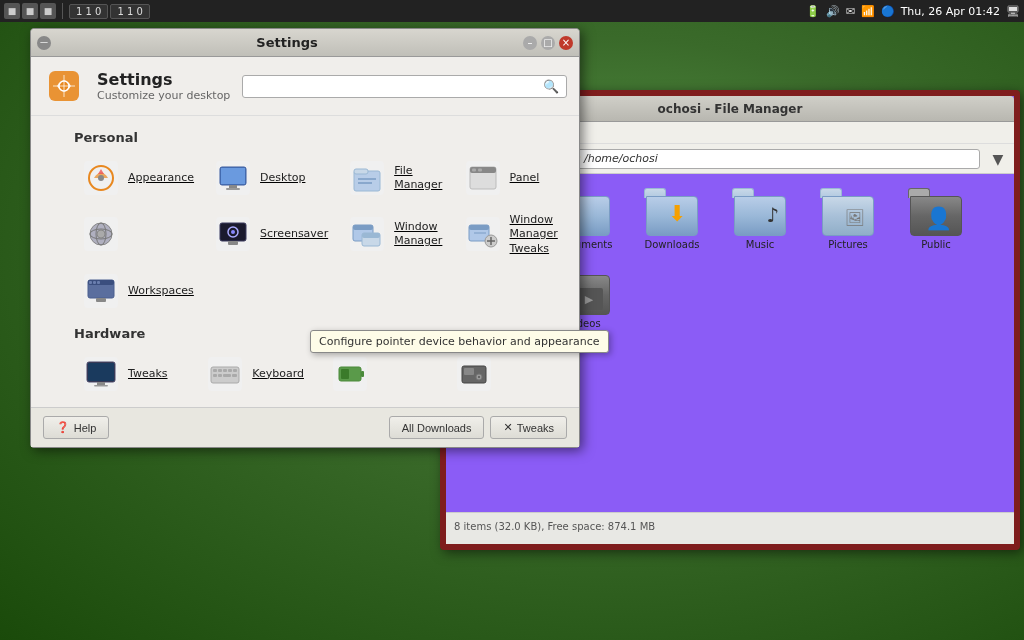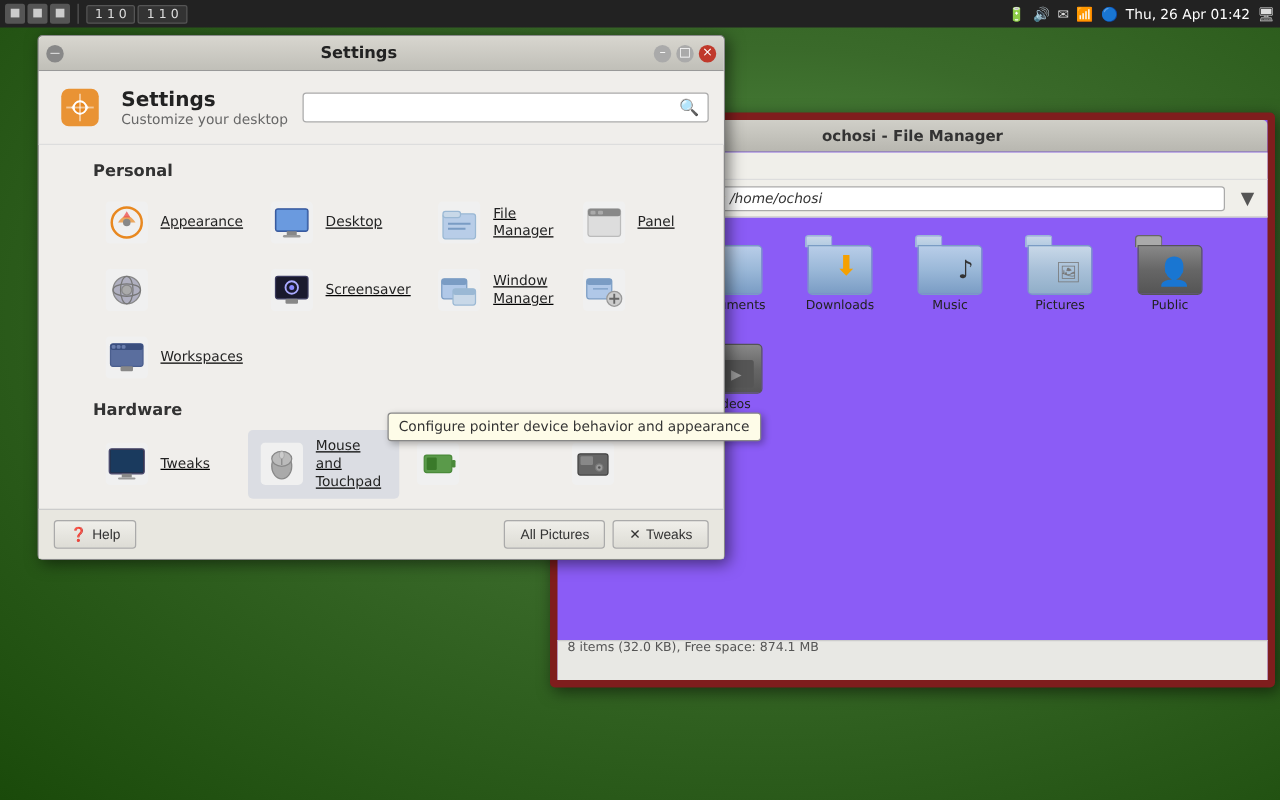--- a/index.html
+++ b/index.html
@@ -205,22 +205,22 @@
       line-height: 1.2;
       max-width: 76px;
       overflow: hidden;
       word-break: break-word;
     }
     .fm-statusbar {
       height: 32px;
       background: #e8e8e4;
       border-top: 1px solid #ccc;
       display: flex;
-      align-items: flex-start;
-      padding: 0 8px;
+      align-items: flex-end;
+      padding: 12px 8px;
       font-size: 10px;
       color: #555;
     }
     .download-arrow {
       position: absolute;
       bottom: 8px;
       right: 8px;
       width: 24px;
       height: 28px;
       display: flex;
@@ -735,20 +735,21 @@
           <svg width="34" height="34" viewBox="0 0 34 34">
             <rect width="34" height="34" rx="4" fill="#f0f0f0"></rect>
             <rect x="3" y="8" width="20" height="16" rx="2" fill="#b0c8e8" stroke="#7a9cc4"></rect>
             <rect x="3" y="8" width="20" height="5" rx="2" fill="#7a9cc4"></rect>
             <line x1="8" y1="16" x2="20" y2="16" stroke="#7a9cc4" stroke-width="1"></line>
             <circle cx="25" cy="24" r="6" fill="#ccc" stroke="#999"></circle>
             <line x1="25" y1="20" x2="25" y2="28" stroke="#666" stroke-width="1.5"></line>
             <line x1="21" y1="24" x2="29" y2="24" stroke="#666" stroke-width="1.5"></line>
           </svg>
         </div>
+        <span class="sw-item-label">Window Manager Tweaks</span>
       </div>
 
       <div class="sw-item">
         <div class="sw-item-icon">
           <svg width="34" height="34" viewBox="0 0 34 34">
             <rect width="34" height="34" rx="4" fill="#f0f0f0"></rect>
             <rect x="4" y="6" width="26" height="18" rx="2" fill="#5a6e9e" stroke="#4a5e8e"></rect>
             <rect x="4" y="6" width="26" height="5" rx="2" fill="#3a4e7e"></rect>
             <rect x="5" y="7" width="3" height="3" rx="1" fill="#6a7eae"></rect>
             <rect x="9" y="7" width="3" height="3" rx="1" fill="#6a7eae"></rect>
@@ -769,33 +770,39 @@
             <rect width="34" height="34" rx="4" fill="#f0f0f0"></rect>
             <rect x="3" y="5" width="28" height="20" rx="2" fill="#2a2a3e" stroke="#4a4a6e"></rect>
             <rect x="4" y="6" width="26" height="18" fill="#1a3a5e"></rect>
             <rect x="13" y="25" width="8" height="3" fill="#888"></rect>
             <rect x="10" y="28" width="14" height="1.5" rx="1" fill="#999"></rect>
           </svg>
         </div>
         <span class="sw-item-label">Tweaks</span>
       </div>
 
-
-      <div class="sw-item" style="background: rgba(100,130,180,0.15);">
-        <div class="sw-item-icon">
-          <svg width="34" height="34" viewBox="0 0 34 34">
-            <rect width="34" height="34" rx="4" fill="#f0f0f0"></rect>
-            <ellipse cx="17" cy="19" rx="8" ry="10" fill="#aaa" stroke="#888" stroke-width="1"></ellipse>
-            <ellipse cx="17" cy="13" rx="8" ry="6" fill="#bbb" stroke="#888" stroke-width="1"></ellipse>
-            <line x1="17" y1="10" x2="17" y2="18" stroke="#888" stroke-width="1"></line>
-            <ellipse cx="17" cy="10" rx="2" ry="3" fill="#ccc" stroke="#999" stroke-width="0.5"></ellipse>
-          </svg>
-        </div>
-        <span class="sw-item-label">Mouse and Touchpad</span>
-      </div>
+      <div class="sw-item">
+        <div class="sw-item-icon">
+          <svg width="34" height="34" viewBox="0 0 34 34">
+            <rect width="34" height="34" rx="4" fill="#f0f0f0"></rect>
+            <rect x="3" y="10" width="28" height="16" rx="2" fill="#ccc" stroke="#aaa"></rect>
+            <rect x="5" y="12" width="4" height="3" rx="1" fill="#aaa"></rect>
+            <rect x="10" y="12" width="4" height="3" rx="1" fill="#aaa"></rect>
+            <rect x="15" y="12" width="4" height="3" rx="1" fill="#aaa"></rect>
+            <rect x="20" y="12" width="4" height="3" rx="1" fill="#aaa"></rect>
+            <rect x="25" y="12" width="4" height="3" rx="1" fill="#aaa"></rect>
+            <rect x="5" y="17" width="4" height="3" rx="1" fill="#aaa"></rect>
+            <rect x="10" y="17" width="4" height="3" rx="1" fill="#aaa"></rect>
+            <rect x="15" y="17" width="8" height="3" rx="1" fill="#aaa"></rect>
+            <rect x="24" y="17" width="5" height="3" rx="1" fill="#aaa"></rect>
+          </svg>
+        </div>
+        <span class="sw-item-label">Keyboard</span>
+      </div>
+
 
       <div class="sw-item">
         <div class="sw-item-icon">
           <svg width="34" height="34" viewBox="0 0 34 34">
             <rect width="34" height="34" rx="4" fill="#f0f0f0"></rect>
             <rect x="6" y="10" width="22" height="14" rx="2" fill="#5a9a4a" stroke="#4a8a3a"></rect>
             <rect x="28" y="14" width="3" height="6" rx="1" fill="#4a8a3a"></rect>
             <rect x="8" y="12" width="8" height="10" rx="1" fill="#3a7a2a"></rect>
           </svg>
         </div>
@@ -818,21 +825,21 @@
 
   </div>
 
   <div class="sw-footer">
     <button class="sw-footer-btn">
       <span>❓</span>
       <span>Help</span>
     </button>
     <div style="display:flex;gap:6px;">
       <button class="sw-footer-btn">
-        <span>All Pictures</span>
+        <span>All Downloads</span>
       </button>
       <button class="sw-footer-btn">
         <span>✕</span>
         <span>Tweaks</span>
       </button>
     </div>
   </div>
 </div>
 
 <div class="tooltip" style="top: 330px; left: 310px;">

